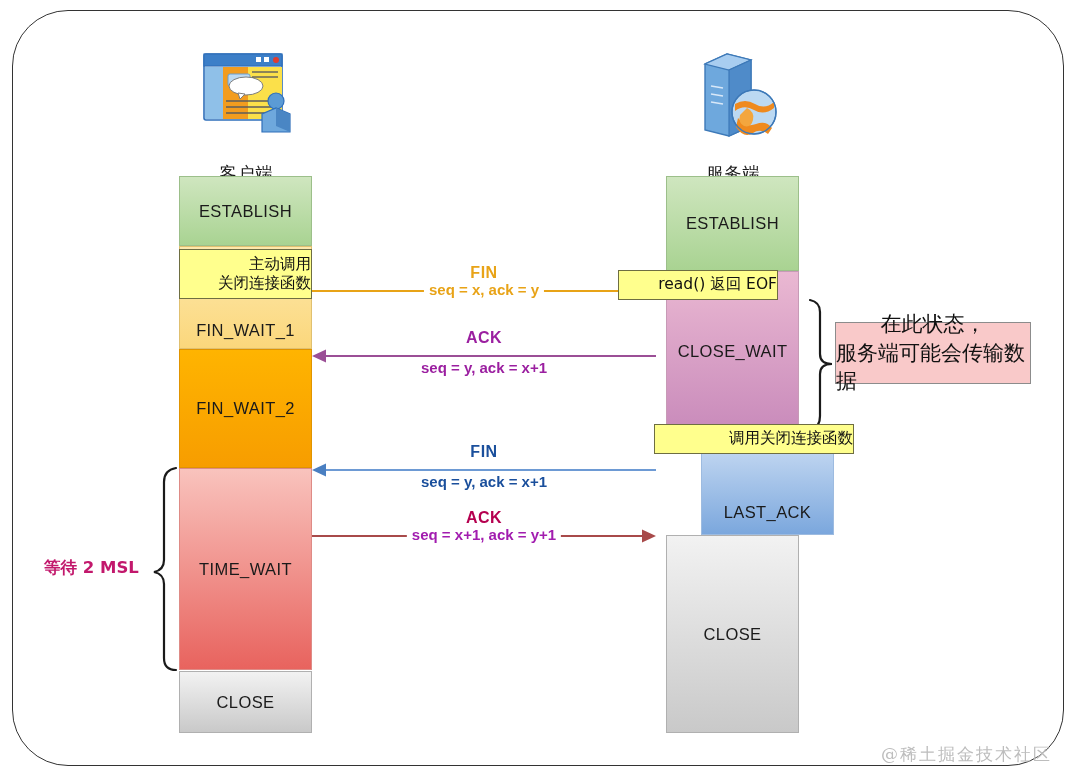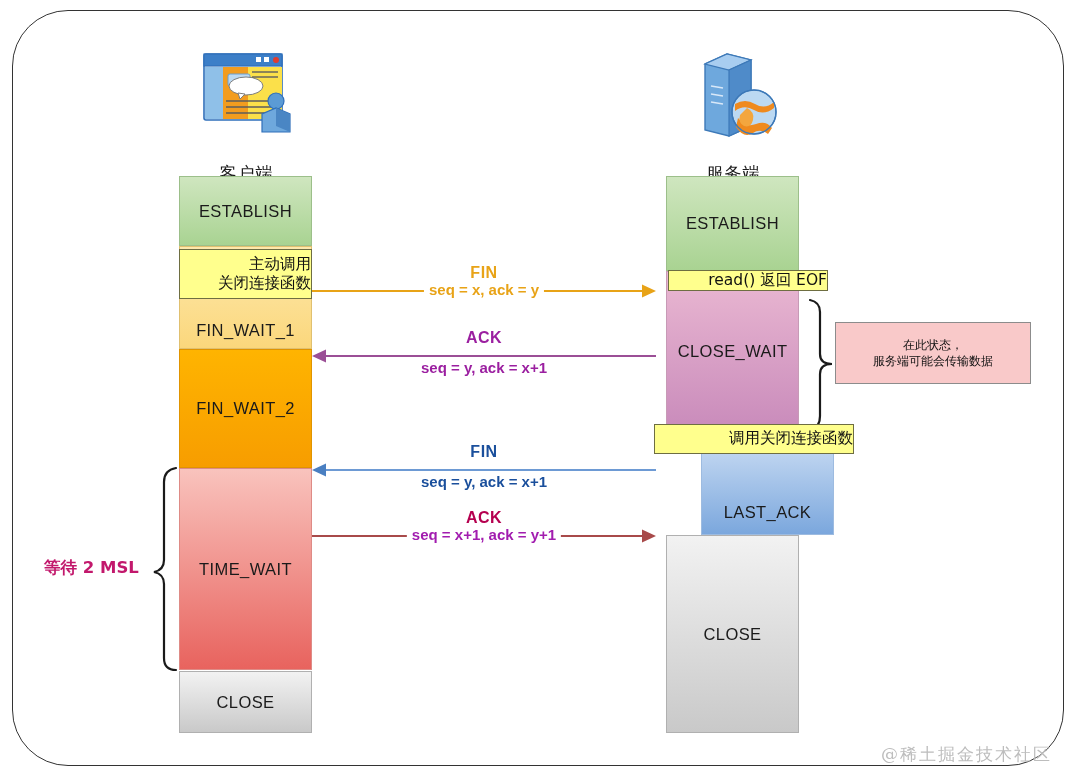--- a/index.html
+++ b/index.html
@@ -49,21 +49,21 @@
     font-family:"DejaVu Sans","Liberation Sans",sans-serif;
     font-size:15.5px;color:#111111;line-height:1.25;z-index:6;
   }
 
   
   .note{
     position:absolute;box-sizing:border-box;
     background:#f9c9c9;border:1.5px solid #8c8c8c;
     display:flex;flex-direction:column;align-items:center;justify-content:center;
     font-family:"DejaVu Sans","Liberation Sans",sans-serif;
-    font-size:12px;color:#111111;line-height:1.35;z-index:6;
+    font-size:21px;color:#111111;line-height:1.35;z-index:6;
   }
 
   
   .msg{position:absolute;z-index:5;}
   .msg .lbl-top{
     position:absolute;width:100%;text-align:center;
     font-size:16px;font-weight:bold;letter-spacing:.5px;top:-26px;
   }
   .msg .lbl-mid{
     position:absolute;left:50%;transform:translateX(-50%);
@@ -178,21 +178,21 @@
       <span>CLOSE_WAIT</span>
     </div>
     <div class="state st-lastack" style="top:431px;height:104px;align-items:flex-end;padding-bottom:12px;">
       <span>LAST_ACK</span>
     </div>
     <div class="state st-close" style="top:535px;height:198px;">
       <span>CLOSE</span>
     </div>
   </div>
 
-  <div class="callout" style="left:668px;top:270px;width:160px;height:21px;">
+  <div class="callout" style="left:618px;top:270px;width:160px;height:30px;">
     <span>read() 返回 EOF</span>
   </div>
 
   <div class="callout" style="left:654px;top:424px;width:200px;height:30px;">
     <span>调用关闭连接函数</span>
   </div>
 
   <div class="msg" style="left:312px;top:290px;width:344px;">
     <div class="lbl-top" style="color:#e8a317;">FIN</div>
     <div class="lbl-mid" style="color:#e8a317;">seq = x,  ack = y</div>

